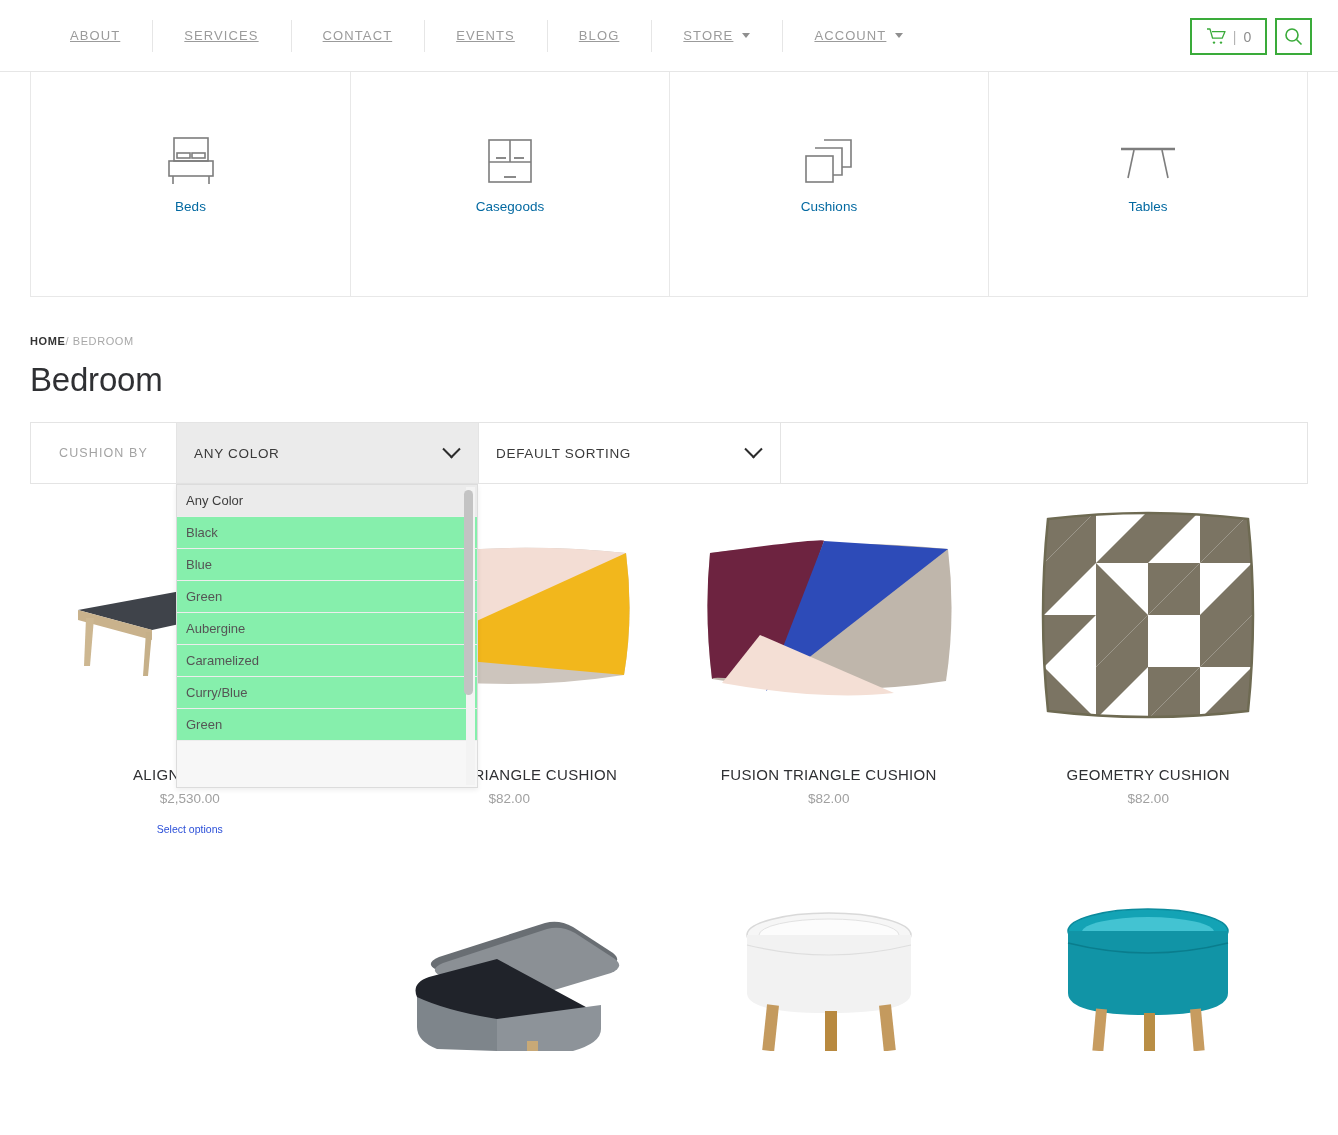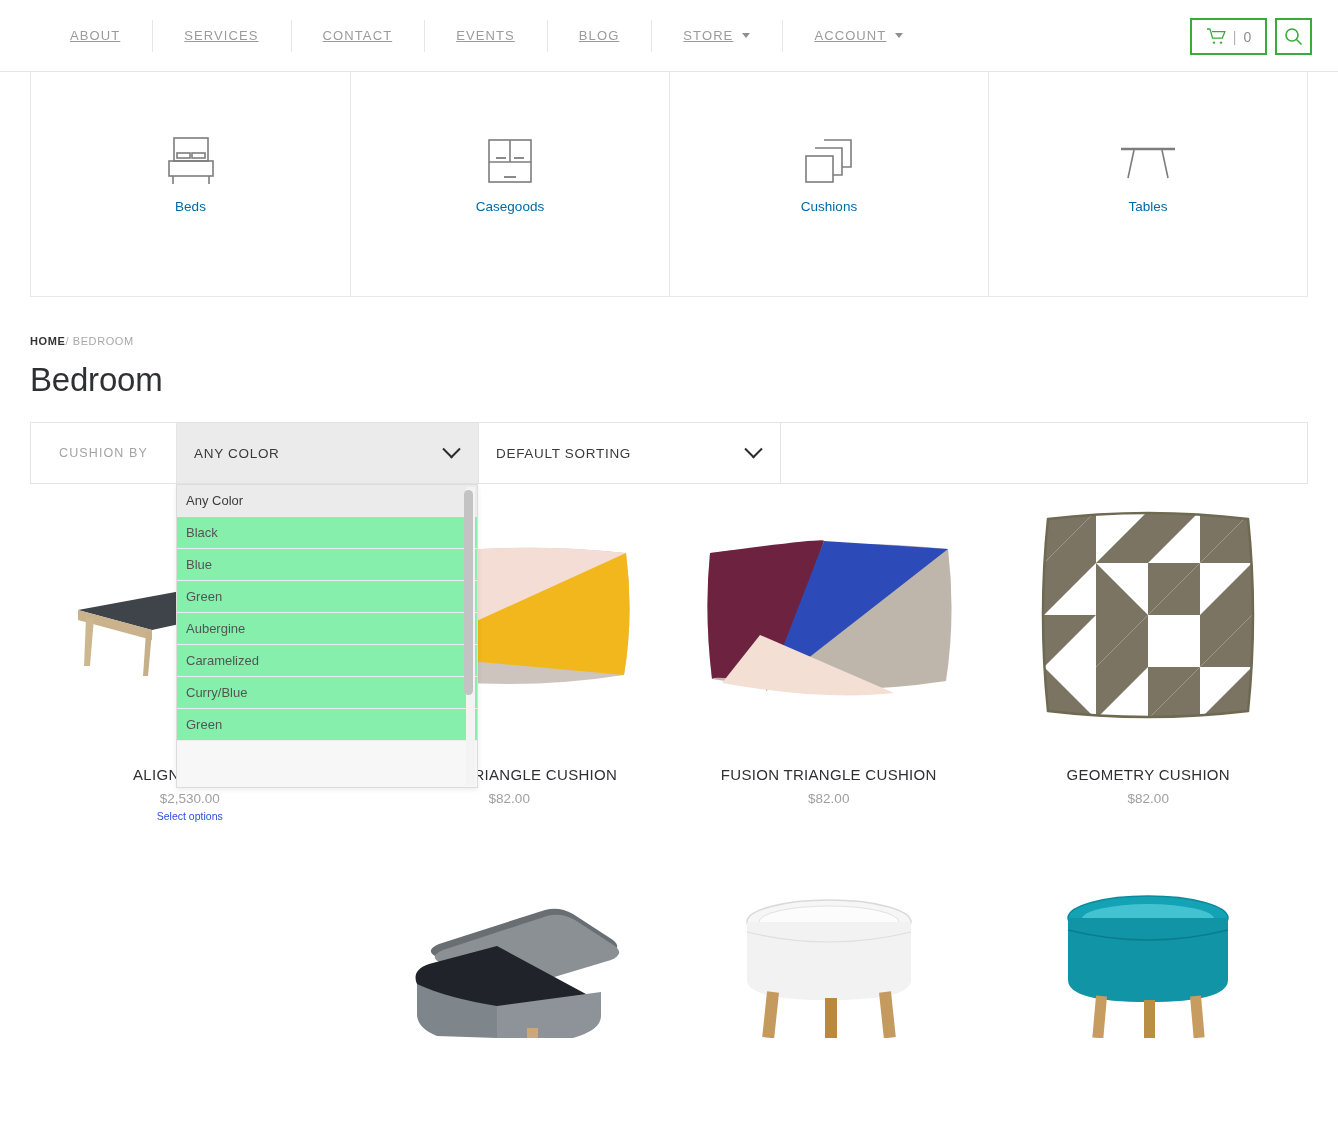--- a/index.html
+++ b/index.html
@@ -251,21 +251,21 @@
     letter-spacing: 0.3px;
     color: #2f3033;
     cursor: pointer;
   }
   .pprice {
     margin-top: 8px;
     font-size: 13.5px;
     color: #a0a0a0;
   }
   .psel {
-    margin-top: 4px;
+    margin-top: 17px;
     font-size: 10.5px;
     color: #2b4fd8;
     cursor: pointer;
   }
   .row2 { margin-top: 66px; }
   .row2 .thumb { height: 150px; align-items: flex-end; }
 </style>
 </head>
 <body>
 

